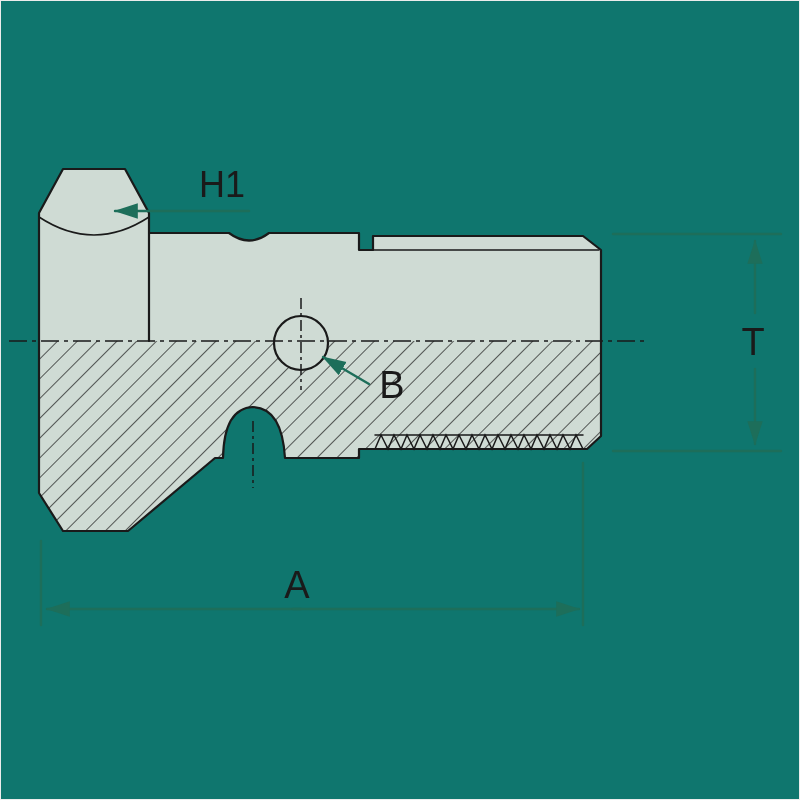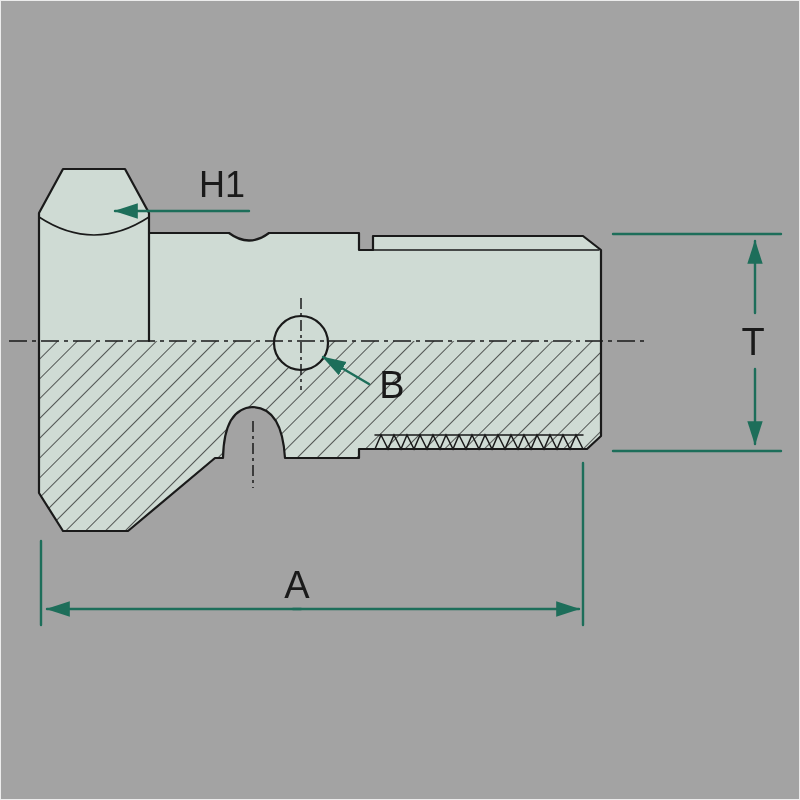--- a/index.html
+++ b/index.html
@@ -1,17 +1,17 @@
 <!DOCTYPE html>
 <html><head>
 <meta charset="utf-8">
 <style>
   html,body{margin:0;padding:0;background:#fff;}
   .stage{
-    width:800px;height:800px;background:#a3a3a3;
+    width:800px;height:800px;background:#0f766e;
     border:1px solid #ececec;box-sizing:border-box;
     position:relative;overflow:hidden;
   }
   svg{display:block;}
   text.lbl{
     font-family:"Liberation Sans", sans-serif;
     font-size:38px;
     font-weight:400;
   }
   text.lbl-h1{font-size:36px;}

